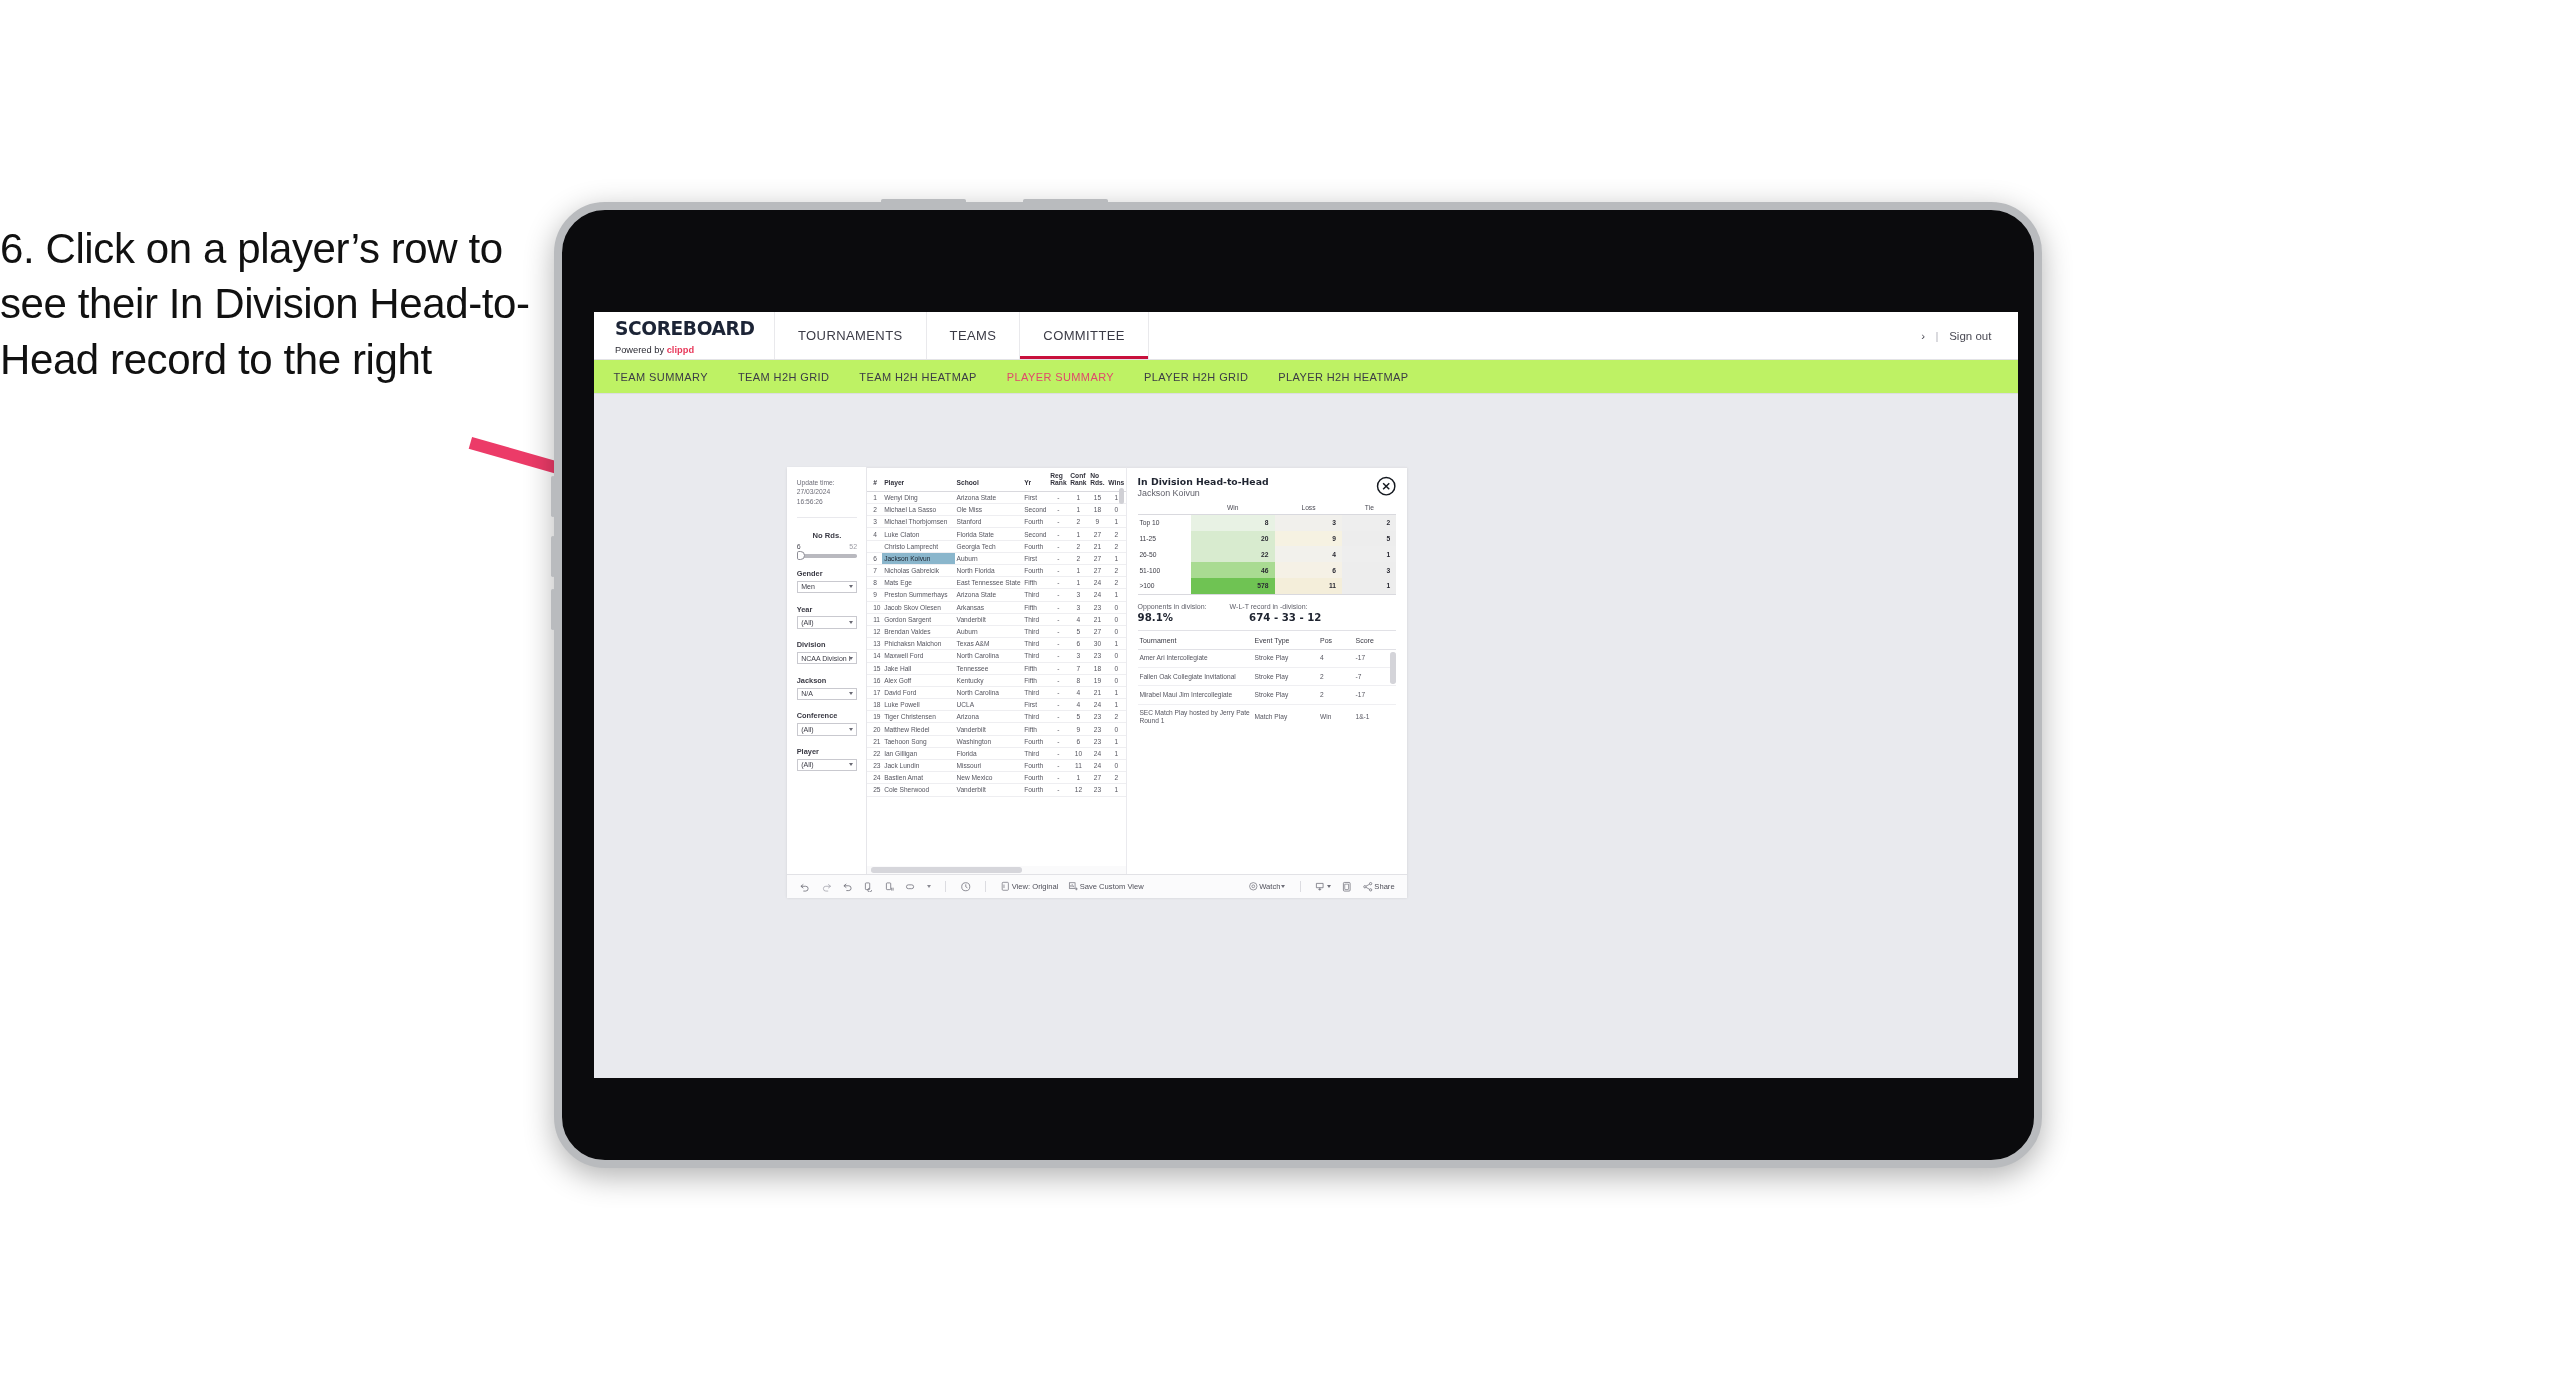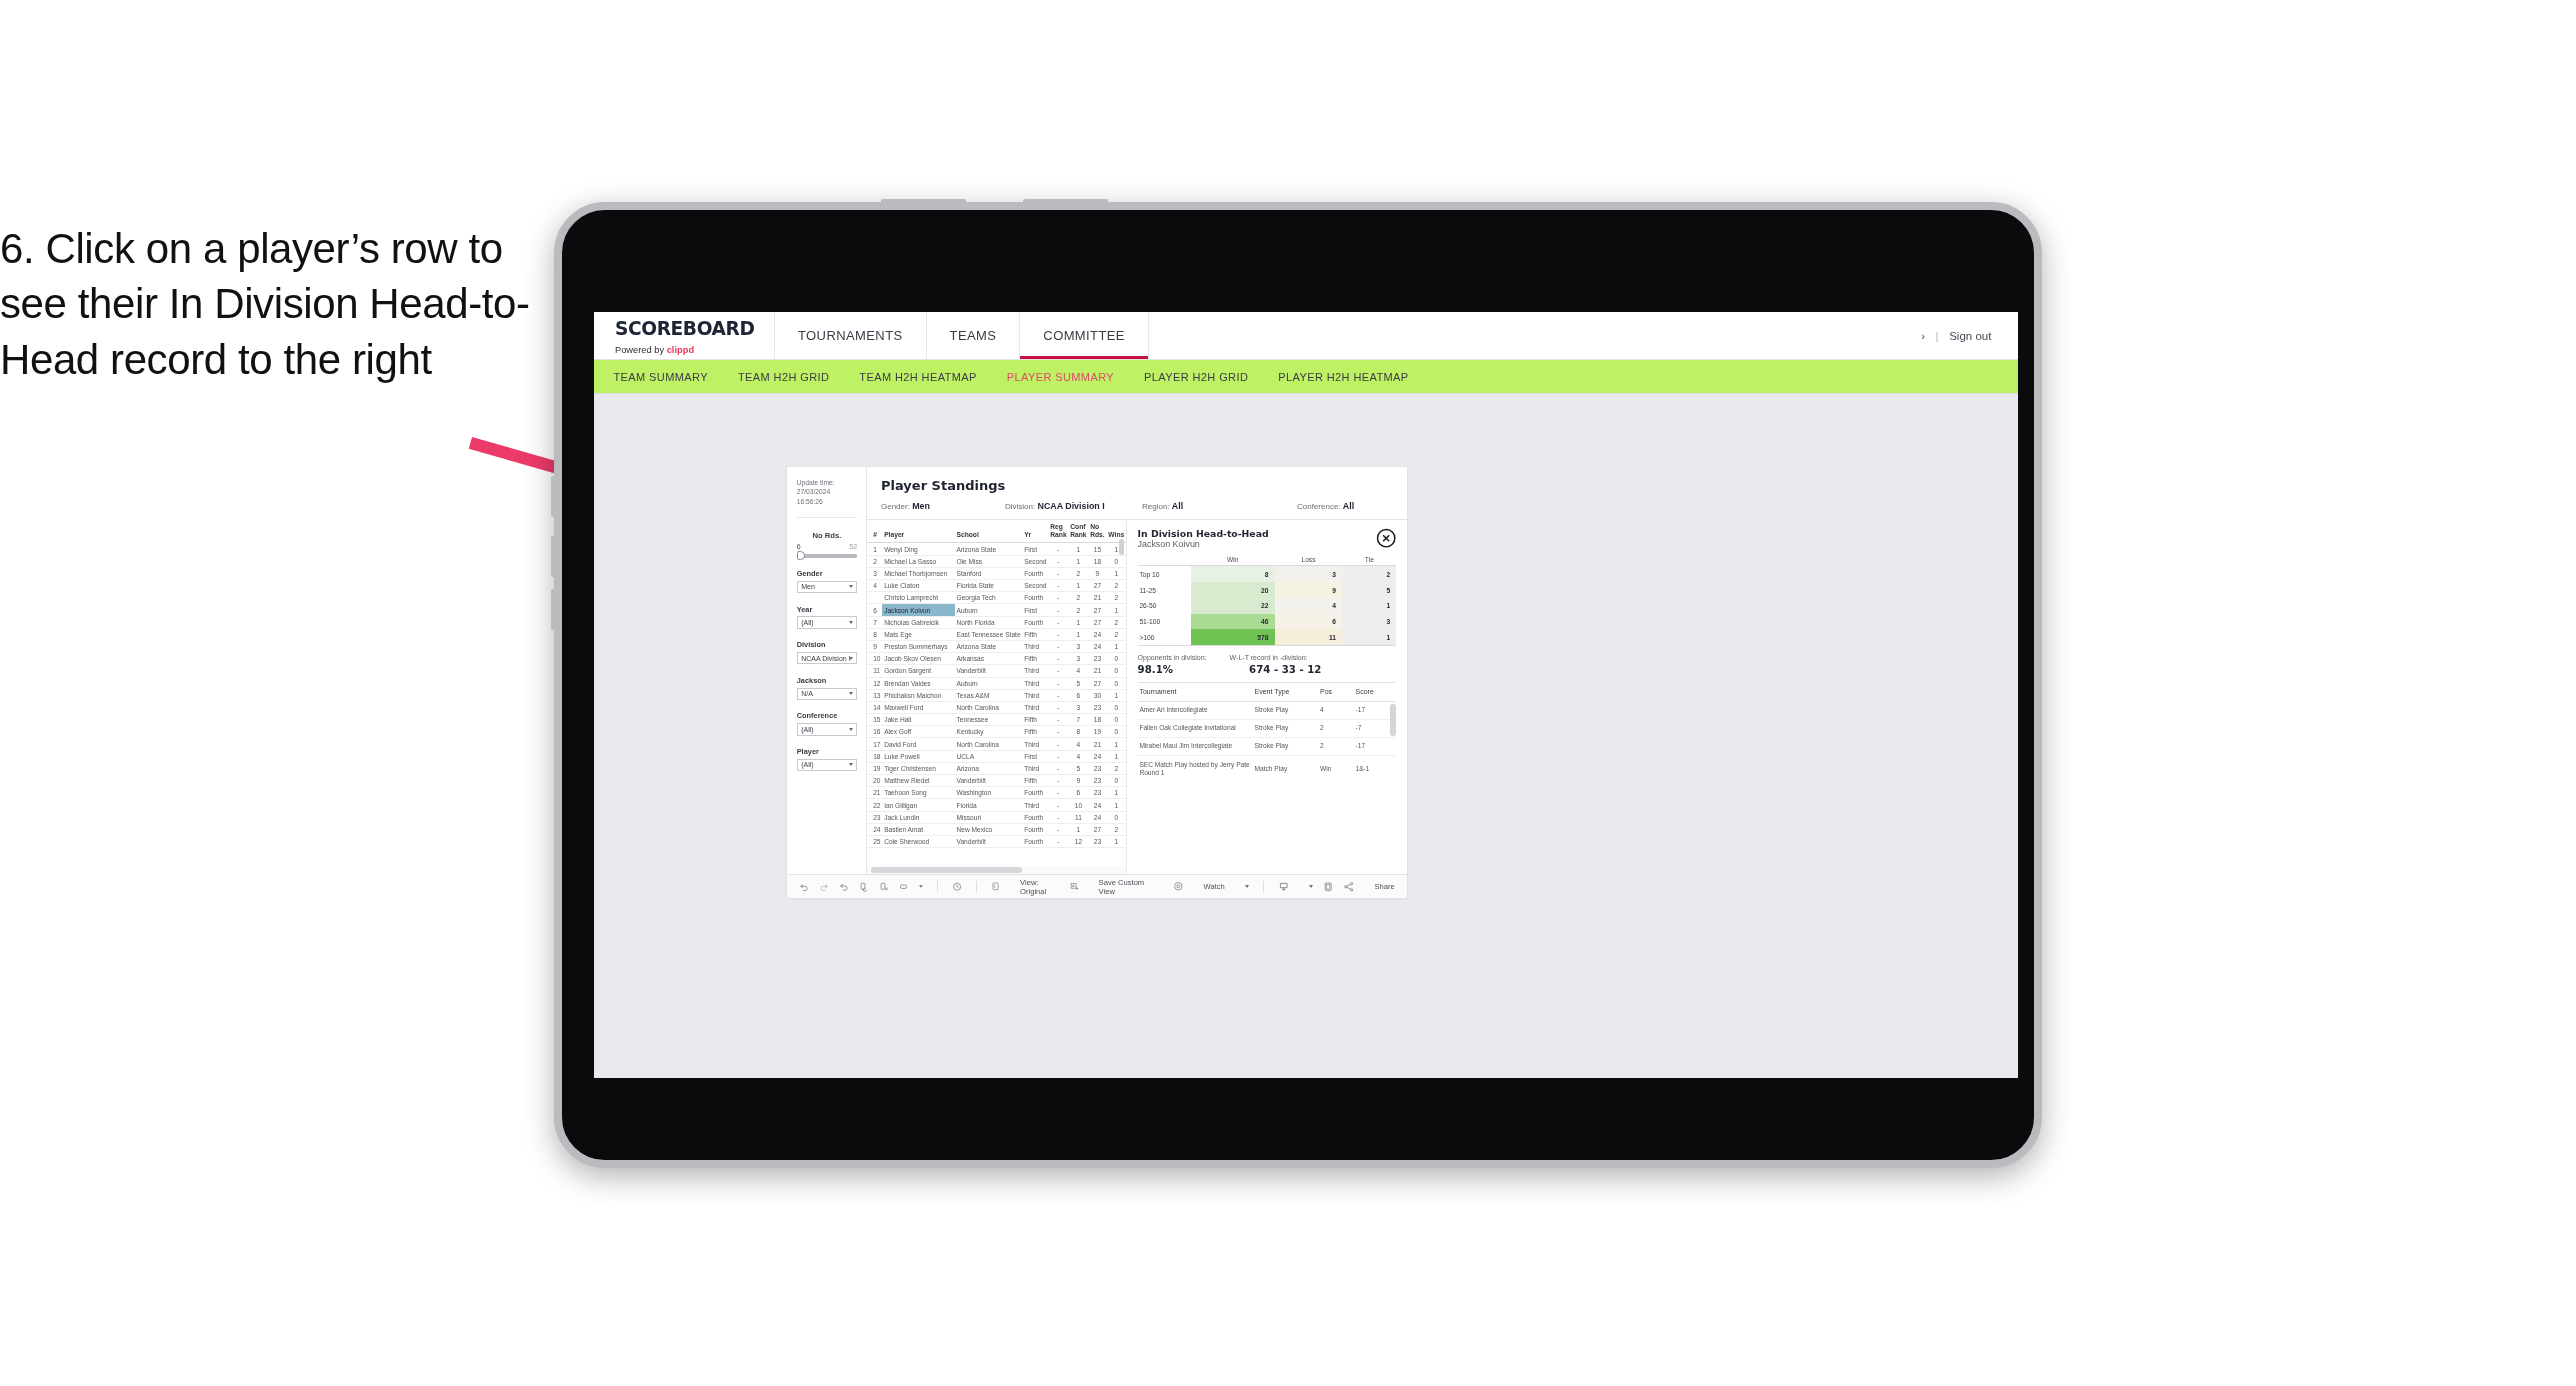--- a/index.html
+++ b/index.html
@@ -408,21 +408,21 @@
     padding: 0 12.4px;
     gap: 9.7px;
     font-size: 7.6px;
     color: #4f4f59;
     flex-shrink: 0;
   }
   #viz-toolbar .tb-sep {
     width: 0.9px; height: 11.5px; background: #dcdce1;
     margin: 0 4.4px;
   }
-  .tb-item { display: flex; align-items: center; gap: 20px; cursor: pointer; }
+  .tb-item { display: flex; align-items: center; gap: 1px; cursor: pointer; }
   .tb-spacer { margin-left: auto; }
   svg.ico { display: block; }
 </style>
 </head>
 <body>
 
 <div id="instruction">6. Click on a player’s row to see their In Division Head-to-Head record to the right</div>
 
 <svg id="arrow-annotation" viewBox="0 0 720 260">
   <defs>
@@ -529,41 +529,20 @@
               <div class="filter-label">Player</div>
               <div class="filter-select">
                 <span>(All)</span>
                 <span class="caret"></span>
               </div>
             </div>
           </div>
 
           <div id="viz-main">
 
-            <div id="standings-header">
-              <div id="standings-title">Player Standings</div>
-              <div id="standings-filters">
-                <div class="f1">
-                  <span>Gender:</span>
-                  <b>Men</b>
-                </div>
-                <div class="f2">
-                  <span>Division:</span>
-                  <b>NCAA Division I</b>
-                </div>
-                <div class="f3">
-                  <span>Region:</span>
-                  <b>All</b>
-                </div>
-                <div>
-                  <span>Conference:</span>
-                  <b>All</b>
-                </div>
-              </div>
-            </div>
 
             <div id="panes">
 
               <div id="standings-pane">
                 <table class="standings">
                   <thead>
                     <tr>
                       <th class="col-rank">#</th>
                       <th class="col-player">Player</th>
                       <th class="col-school">School</th>

